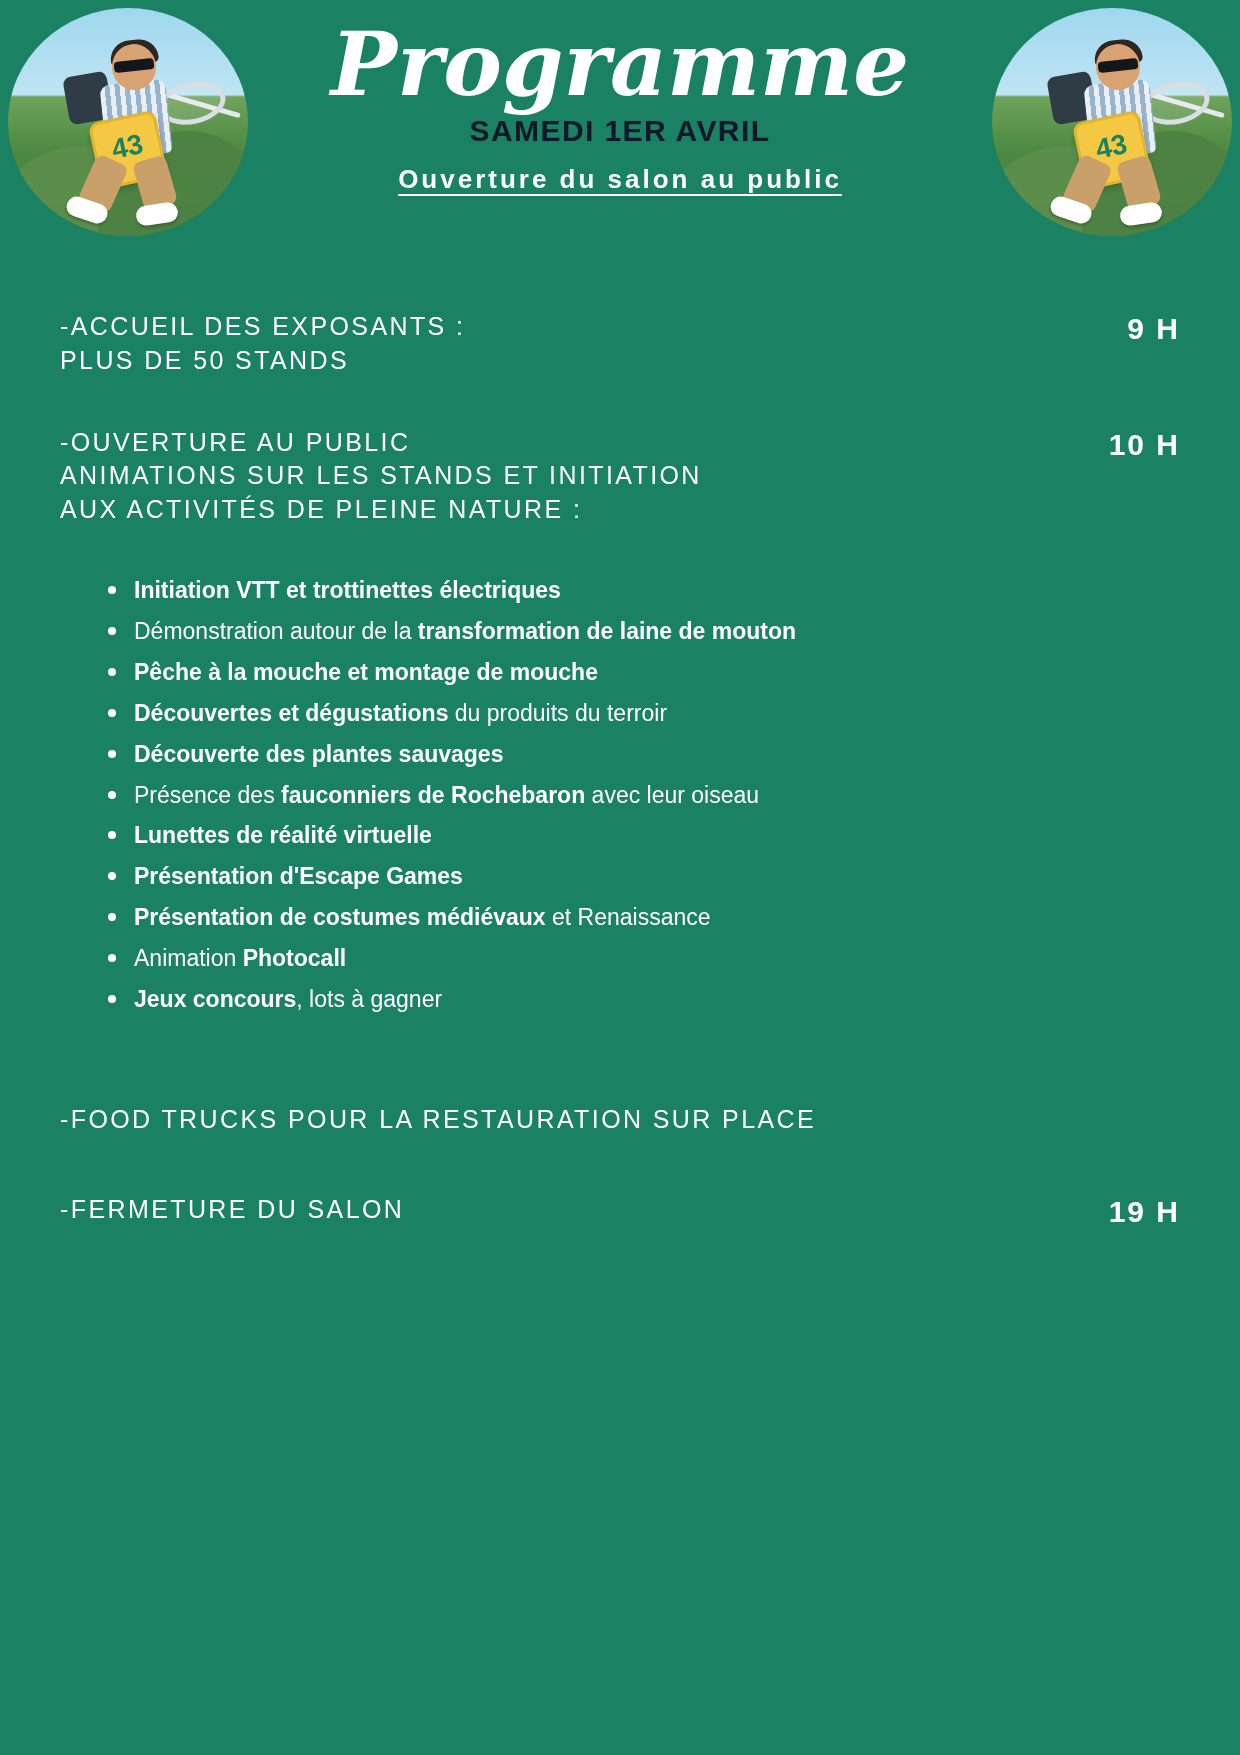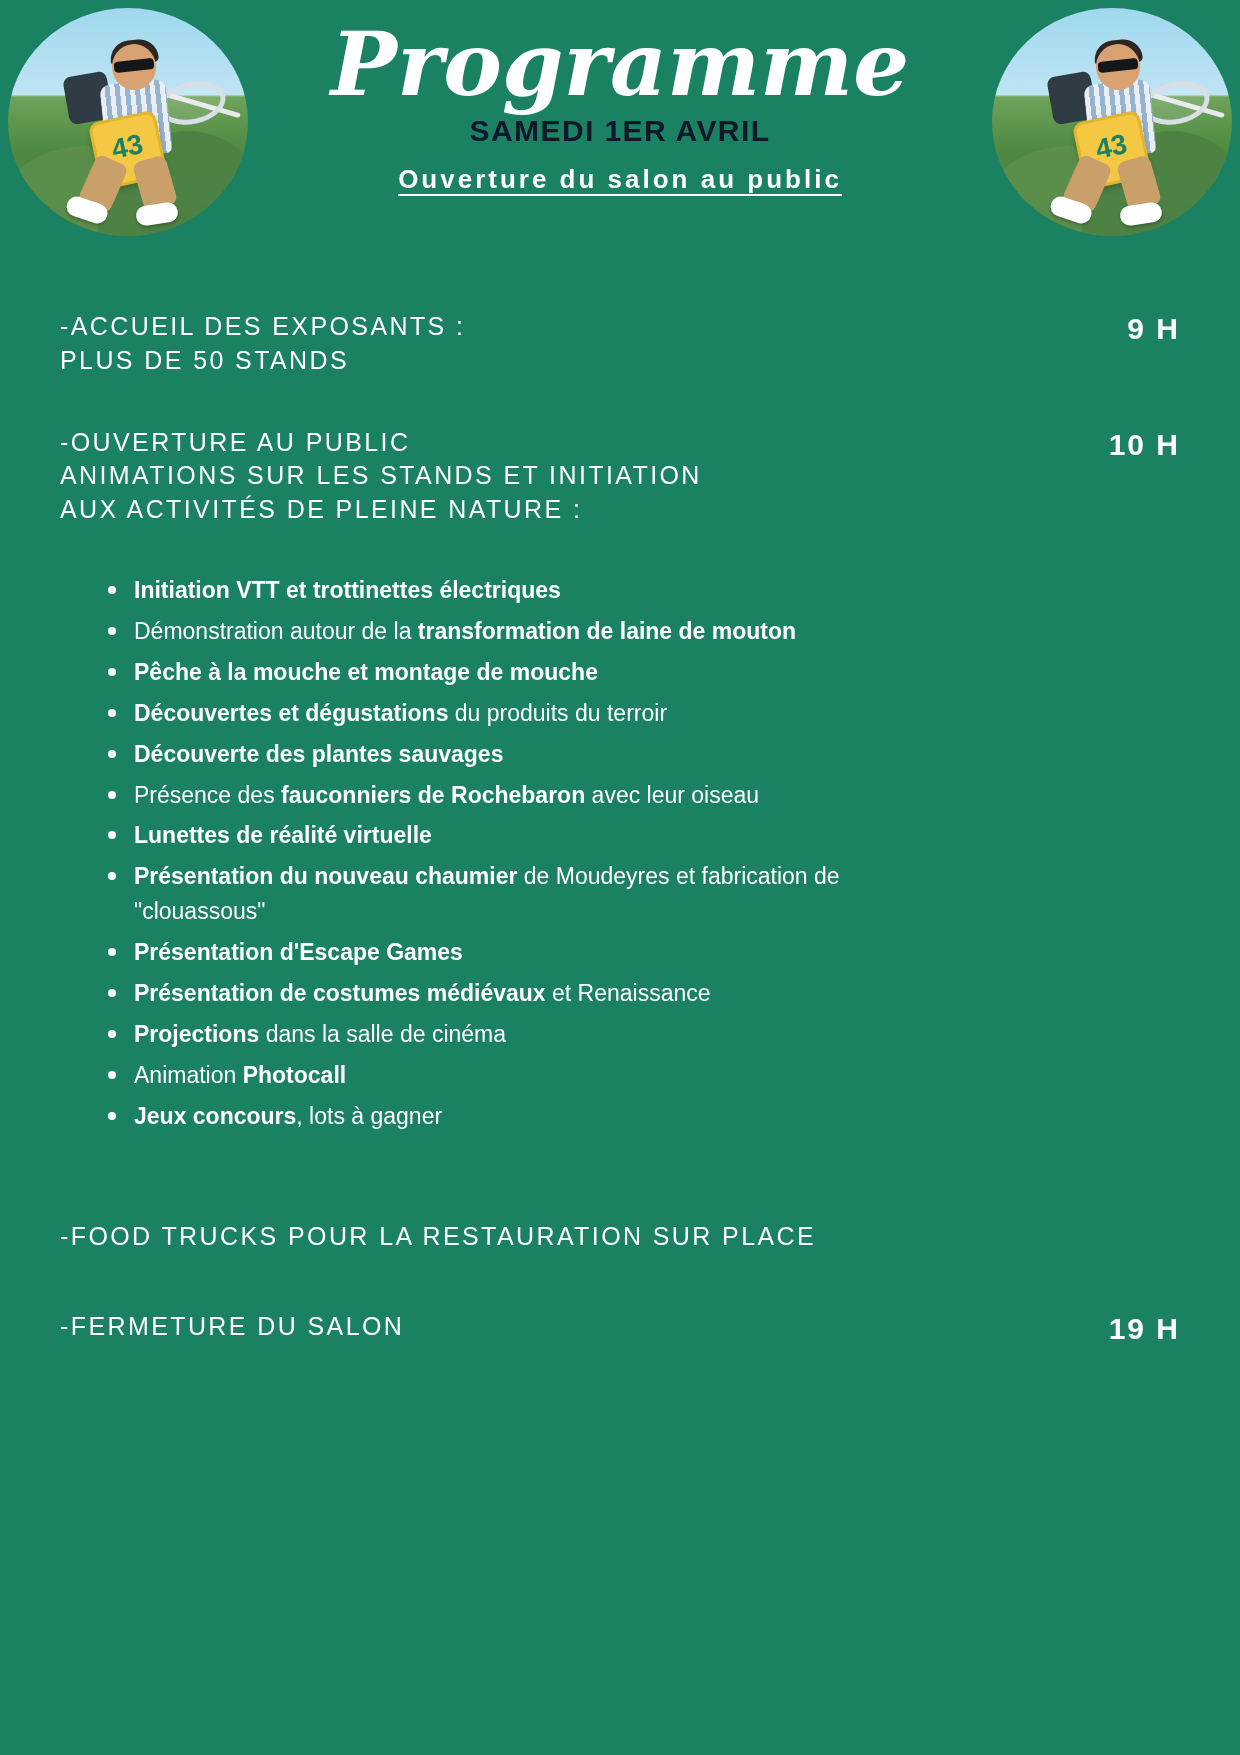--- a/index.html
+++ b/index.html
@@ -273,24 +273,22 @@
   </div>
 
   <ul class="activities" id="activities-list">
       <li><b>Initiation VTT et trottinettes électriques</b></li>
       <li><span>Démonstration autour de la </span><b>transformation de laine de mouton</b></li>
       <li><b>Pêche à la mouche et montage de mouche</b></li>
       <li><b>Découvertes et dégustations</b><span> du produits du terroir</span></li>
       <li><b>Découverte des plantes sauvages</b></li>
       <li><span>Présence des </span><b>fauconniers de Rochebaron</b><span> avec leur oiseau</span></li>
       <li><b>Lunettes de réalité virtuelle</b></li>
-      <li><b>Présentation du nouveau chaumier</b><span> de Moudeyres et fabrication de "clouassous"</span></li>
       <li><b>Présentation d'Escape Games</b></li>
       <li><b>Présentation de costumes médiévaux</b><span> et Renaissance</span></li>
-      <li><b>Projections</b><span> dans la salle de cinéma</span></li>
       <li><span>Animation </span><b>Photocall</b></li>
       <li><b>Jeux concours</b><span>, lots à gagner</span></li>
     </ul>
 
   <div class="footer-rows">
     <div class="sched-row">
       <div class="sched-text">
         <span class="b">-FOOD TRUCKS</span><span> POUR LA RESTAURATION SUR PLACE</span>
       </div>
       <div class="sched-time"></div>

